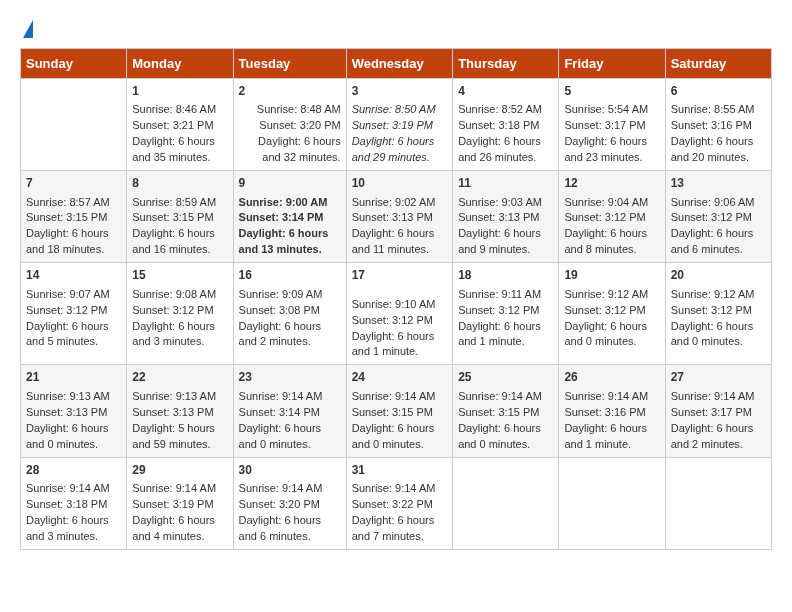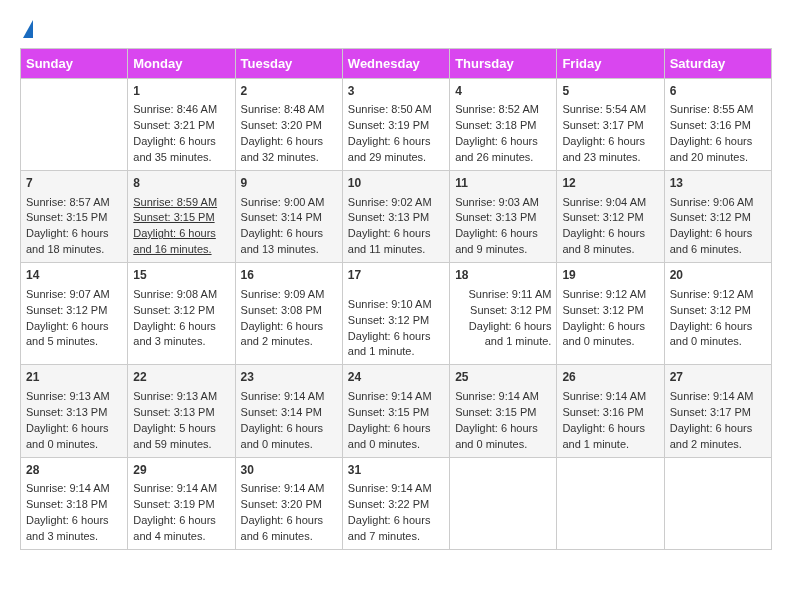--- a/index.html
+++ b/index.html
@@ -55,21 +55,21 @@
       font-size: 16px;
       font-weight: normal;
       color: #555;
     }
     table {
       width: 100%;
       border-collapse: collapse;
       font-size: 11px;
     }
     thead tr th {
-      background-color: #d946ef;
+      background-color: #c2410c;
       color: #fff;
       padding: 7px 5px;
       text-align: left;
       font-size: 13px;
       font-weight: bold;
       border: 1px solid #ccc;
     }
     tbody tr td {
       border: 1px solid #ccc;
       vertical-align: top;
@@ -129,28 +129,28 @@
         <td class="empty"></td>
         <td>
           <span class="day-num">1</span>
           <div class="day-info" style="white-space: pre-line;">Sunrise: 8:46 AM
 Sunset: 3:21 PM
 Daylight: 6 hours
 and 35 minutes.</div>
         </td>
         <td>
           <span class="day-num">2</span>
-          <div class="day-info" style="white-space: pre-line;">Sunrise: 8:48 AM
+          <div class="day-info" style="white-space: pre-line; text-align: right;">Sunrise: 8:48 AM
 Sunset: 3:20 PM
 Daylight: 6 hours
 and 32 minutes.</div>
         </td>
         <td>
           <span class="day-num">3</span>
-          <div class="day-info" style="white-space: pre-line;">Sunrise: 8:50 AM
+          <div class="day-info" style="white-space: pre-line; font-style: italic;">Sunrise: 8:50 AM
 Sunset: 3:19 PM
 Daylight: 6 hours
 and 29 minutes.</div>
         </td>
         <td>
           <span class="day-num">4</span>
           <div class="day-info" style="white-space: pre-line;">Sunrise: 8:52 AM
 Sunset: 3:18 PM
 Daylight: 6 hours
 and 26 minutes.</div>
@@ -173,28 +173,28 @@
       <tr>
         <td>
           <span class="day-num">7</span>
           <div class="day-info" style="white-space: pre-line;">Sunrise: 8:57 AM
 Sunset: 3:15 PM
 Daylight: 6 hours
 and 18 minutes.</div>
         </td>
         <td>
           <span class="day-num">8</span>
-          <div class="day-info" style="white-space: pre-line; text-decoration: underline;">Sunrise: 8:59 AM
+          <div class="day-info" style="white-space: pre-line;">Sunrise: 8:59 AM
 Sunset: 3:15 PM
 Daylight: 6 hours
 and 16 minutes.</div>
         </td>
         <td>
           <span class="day-num">9</span>
-          <div class="day-info" style="white-space: pre-line;">Sunrise: 9:00 AM
+          <div class="day-info" style="white-space: pre-line; font-weight: bold;">Sunrise: 9:00 AM
 Sunset: 3:14 PM
 Daylight: 6 hours
 and 13 minutes.</div>
         </td>
         <td>
           <span class="day-num">10</span>
           <div class="day-info" style="white-space: pre-line;">Sunrise: 9:02 AM
 Sunset: 3:13 PM
 Daylight: 6 hours
 and 11 minutes.</div>
@@ -245,21 +245,21 @@
         </td>
         <td>
           <span class="day-num">17</span>
           <div class="day-info" style="white-space: pre-line; margin-top: 12px;">Sunrise: 9:10 AM
 Sunset: 3:12 PM
 Daylight: 6 hours
 and 1 minute.</div>
         </td>
         <td>
           <span class="day-num">18</span>
-          <div class="day-info" style="white-space: pre-line; text-align: right;">Sunrise: 9:11 AM
+          <div class="day-info" style="white-space: pre-line;">Sunrise: 9:11 AM
 Sunset: 3:12 PM
 Daylight: 6 hours
 and 1 minute.</div>
         </td>
         <td>
           <span class="day-num">19</span>
           <div class="day-info" style="white-space: pre-line;">Sunrise: 9:12 AM
 Sunset: 3:12 PM
 Daylight: 6 hours
 and 0 minutes.</div>

